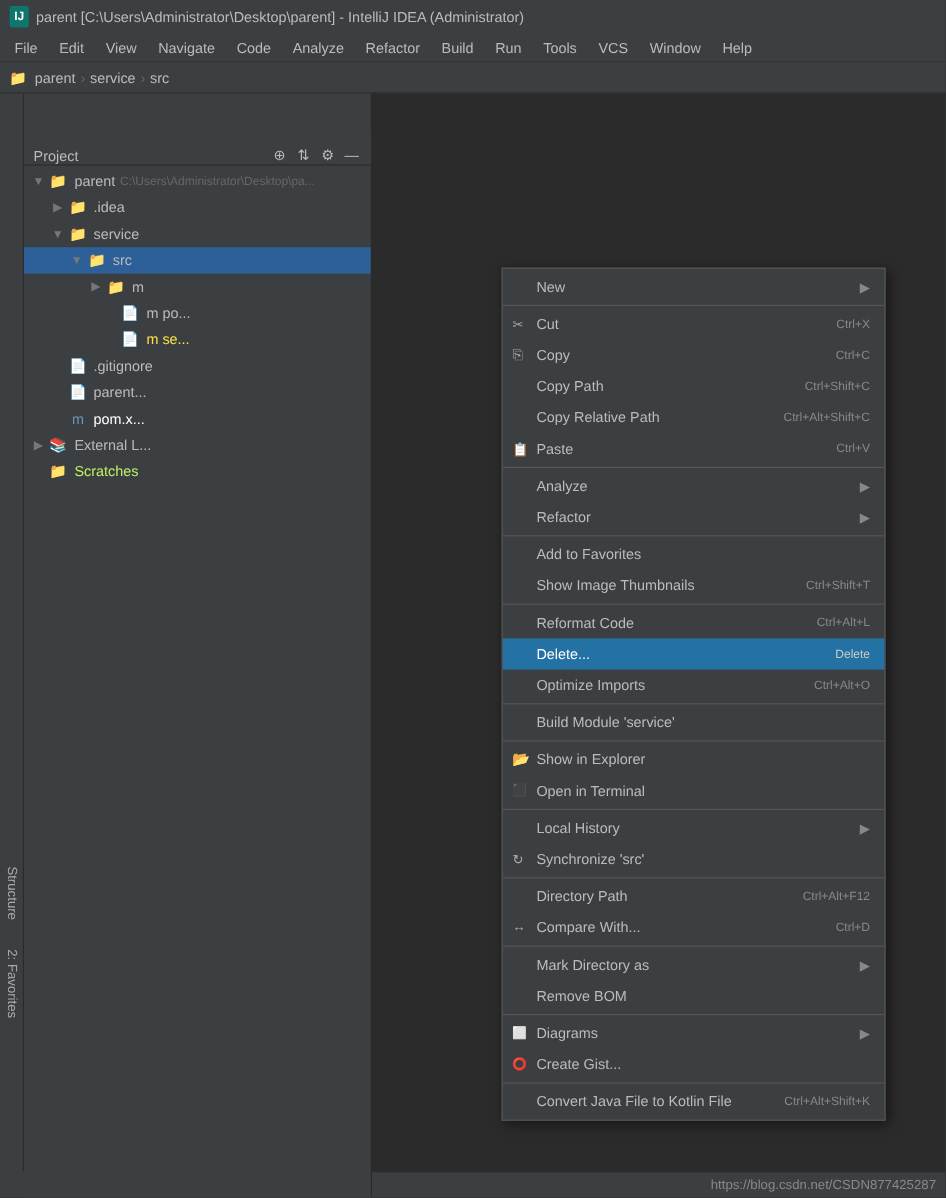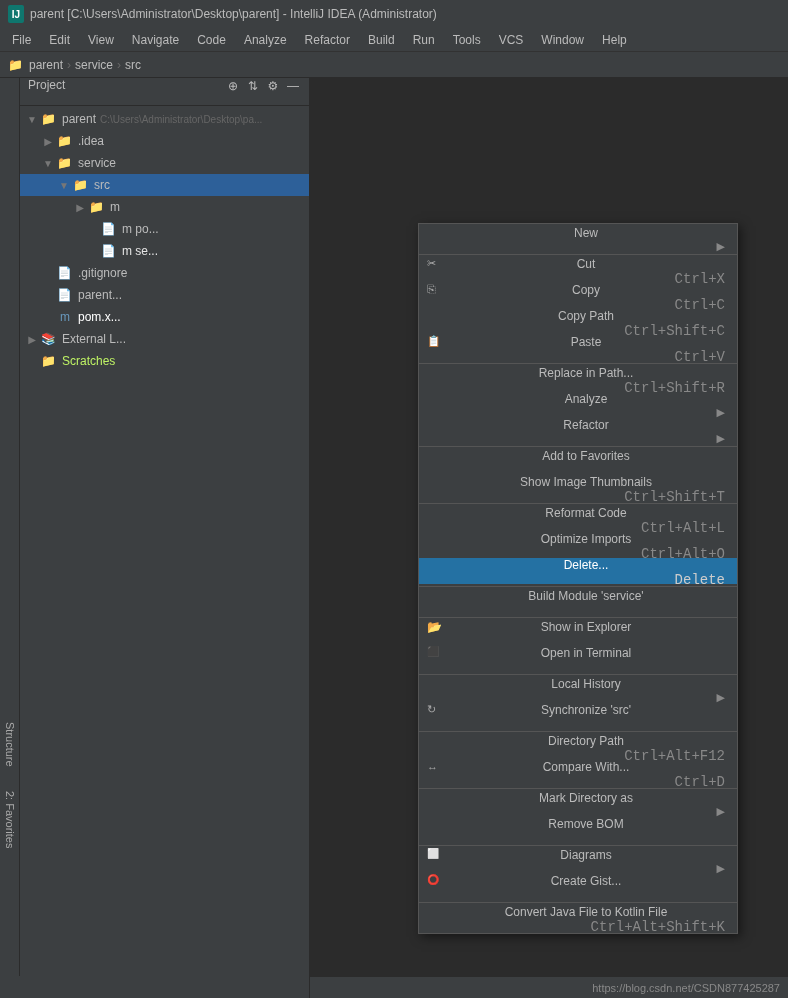--- a/index.html
+++ b/index.html
@@ -81,24 +81,25 @@
       width: 290px;
       background: #3c3f41;
       display: flex;
       flex-direction: column;
       border-right: 1px solid #2b2b2b;
     }
     .panel-header {
       height: 28px;
       background: #3c3f41;
       display: flex;
-      align-items: flex-start;
+      align-items: flex-end;
       padding: 0 8px;
       gap: 6px;
       border-bottom: 1px solid #2b2b2b;
+      margin-top: 32px;
     }
     .panel-icons {
       display: flex; gap: 4px;
     }
     .panel-icon {
       width: 16px; height: 16px;
       display: flex; align-items: center; justify-content: center;
       color: #bbbbbb; font-size: 12px; cursor: pointer; border-radius: 2px;
     }
 
@@ -143,37 +144,35 @@
       font-size: 12px;
     }
     .ctx-item {
       display: flex;
       align-items: center;
       height: 26px;
       padding: 0 12px 0 28px;
       cursor: pointer;
       color: #bbbbbb;
       position: relative;
-      flex-direction: column;
     }
     .ctx-item.highlighted {
       background: #2471a3;
       color: #fff;
     }
     .ctx-item .icon-left {
       position: absolute;
       left: 8px;
       font-size: 11px;
       color: #aaa;
     }
     .ctx-item .shortcut {
       margin-left: auto;
       color: #888;
-      font-size: 14px;
-      font-family: Liberation Mono, monospace;
+      font-size: 10px;
     }
     .ctx-item.highlighted .shortcut { color: #ccc; }
     .ctx-item .arrow {
       margin-left: auto;
       color: #888;
       font-size: 11px;
     }
     .ctx-separator {
       height: 1px;
       background: #555;
@@ -302,21 +301,21 @@
 
       <div class="tree-item" style="padding-left:64px;">
         <span class="tree-arrow"></span>
         <span class="tree-icon" style="color:#6897bb;">📄</span>
         <span style="color:#bbbbbb;">m po...</span>
       </div>
 
       <div class="tree-item" style="padding-left:64px;">
         <span class="tree-arrow"></span>
         <span class="tree-icon" style="color:#6897bb;">📄</span>
-        <span style="color:#e5e5e5;">m se...</span>
+        <span style="color:#fde047;">m se...</span>
       </div>
 
       <div class="tree-item" style="padding-left:20px;">
         <span class="tree-arrow"></span>
         <span class="tree-icon" style="color:#aaa;">📄</span>
         <span style="color:#bbbbbb;">.gitignore</span>
       </div>
 
       <div class="tree-item" style="padding-left:20px;">
         <span class="tree-arrow"></span>
@@ -364,35 +363,35 @@
         <span class="icon-left">⎘</span>
         <span>Copy</span>
         <span class="shortcut">Ctrl+C</span>
       </div>
 
       <div class="ctx-item">
         <span>Copy Path</span>
         <span class="shortcut">Ctrl+Shift+C</span>
       </div>
 
+      <div class="ctx-item">
+        <span>Copy Relative Path</span>
+        <span class="shortcut">Ctrl+Alt+Shift+C</span>
+      </div>
 
       <div class="ctx-item">
         <span class="icon-left">📋</span>
         <span>Paste</span>
         <span class="shortcut">Ctrl+V</span>
       </div>
 
       <div class="ctx-separator"></div>
 
 
 
-      <div class="ctx-item">
-        <span>Replace in Path...</span>
-        <span class="shortcut">Ctrl+Shift+R</span>
-      </div>
 
       <div class="ctx-item">
         <span>Analyze</span>
         <span class="arrow">▶</span>
       </div>
 
       <div class="ctx-item">
         <span>Refactor</span>
         <span class="arrow">▶</span>
       </div>
@@ -406,32 +405,32 @@
       <div class="ctx-item">
         <span>Show Image Thumbnails</span>
         <span class="shortcut">Ctrl+Shift+T</span>
       </div>
 
       <div class="ctx-separator"></div>
 
       <div class="ctx-item">
         <span>Reformat Code</span>
         <span class="shortcut">Ctrl+Alt+L</span>
-      </div>
-
-      <div class="ctx-item">
-        <span>Optimize Imports</span>
-        <span class="shortcut">Ctrl+Alt+O</span>
       </div>
 
       <div class="ctx-item highlighted">
         <span>Delete...</span>
         <span class="shortcut">Delete</span>
       </div>
 
+      <div class="ctx-item">
+        <span>Optimize Imports</span>
+        <span class="shortcut">Ctrl+Alt+O</span>
+      </div>
+
       <div class="ctx-separator"></div>
 
       <div class="ctx-item">
         <span>Build Module 'service'</span>
       </div>
 
       <div class="ctx-separator"></div>
 
       <div class="ctx-item">
         <span class="icon-left" style="font-size:12px;">📂</span>

